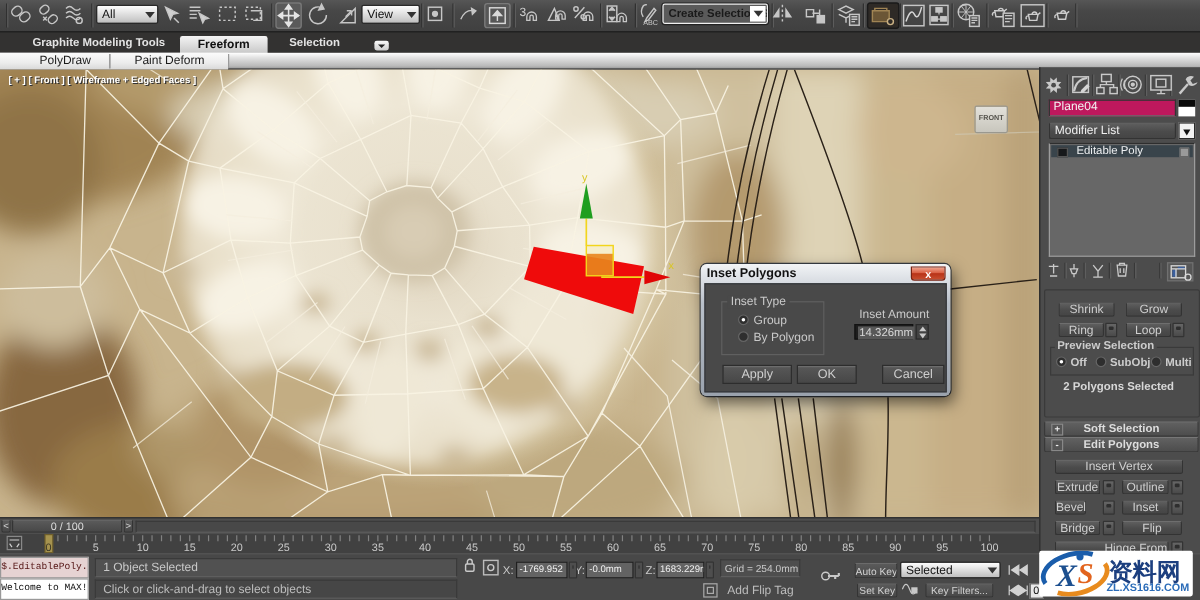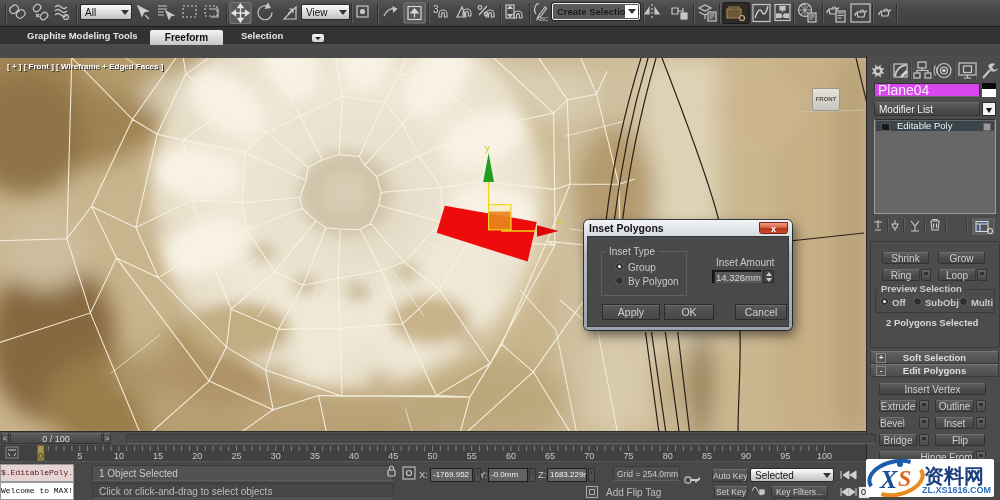--- a/index.html
+++ b/index.html
@@ -54,21 +54,21 @@
      background:linear-gradient(#f0a18b,#d95f43 45%,#b83318 50%,#c84f30);border:1px solid #7a2313;
      color:#fff;font-size:9px;font-weight:bold;text-align:center;line-height:12px;box-sizing:border-box;}
   #dlgbody{position:absolute;left:3px;top:16px;width:202px;height:91px;background:#494949;border:1px solid #35383c;box-sizing:border-box;}
   .dbtn{position:absolute;top:67px;height:16px;background:linear-gradient(#585858,#474747);
      border:1px solid #2d2d2d;box-shadow:inset 0 1px 0 #6c6c6c;color:#cfcfcf;font-size:10.5px;text-align:center;line-height:15px;box-sizing:border-box;}
   
   #tslider{left:0;top:431px;width:866px;height:14px;background:#4e4e4e;border-top:1px solid #2c2c2c;box-sizing:border-box;}
   #trackbar{left:0;top:445px;width:866px;height:16px;background:#424242;}
   #status{left:0;top:461px;width:1000px;height:39px;background:#484848;border-top:1px solid #555;box-sizing:border-box;}
   .sunk{position:absolute;background:#515151;border:1px solid #3a3a3a;border-bottom-color:#5e5e5e;
-     color:#c9c9c9;font-size:10px;box-sizing:border-box;white-space:nowrap;overflow:hidden;margin-left:13px;}
+     color:#c9c9c9;font-size:10px;box-sizing:border-box;white-space:nowrap;overflow:hidden;}
   .nfield{position:absolute;background:#636363;border:1px solid #1f1f1f;color:#f0f0f0;font-size:8px;box-sizing:border-box;
      line-height:12px;padding-left:2px;white-space:nowrap;overflow:hidden;}
   .gbtn{position:absolute;background:linear-gradient(#5a5a5a,#484848);border:1px solid #343434;
      border-top-color:#6b6b6b;border-radius:2px;color:#d2d2d2;font-size:8.5px;text-align:center;box-sizing:border-box;white-space:nowrap;overflow:hidden;}
 </style></head><body>
 <div id="app">
 <div class="abs" id="toolbar">
 <svg width="1000" height="26" style="position:absolute;left:0;top:0">
  <defs>
   <g id="magnet">
@@ -190,20 +190,28 @@
 </svg>
 <div class="combo" style="left:80px;top:4px;width:52px;">All<span class="ar"></span></div>
 <div class="combo" style="left:301px;top:4px;width:49px;">View<span class="ar"></span></div>
 <div class="combo" style="left:552px;top:3px;width:88px;height:17px;background:#5a5a5a;color:#1a1a1a;border:1px solid #f0f0f0;box-shadow:0 0 0 1px #222;line-height:15px;font-size:9.5px;font-weight:bold;">Create Selection Se<span style="position:absolute;right:1px;top:1px;width:13px;height:13px;background:#fff;"></span><span class="ar" style="right:3px;top:5px;"></span></div>
 </div>
 <div class="abs" id="rtabs">
   <span class="t" style="left:27px;">Graphite Modeling Tools</span>
   <span class="t" style="left:241px;">Selection</span>
   <div id="freeform">Freeform</div>
   <div id="minbtn"></div>
+</div>
+<div class="abs" id="rbar">
+  <div class="s" style="left:91px;"></div>
+      <div class="s" style="left:190px;"></div>
+      <div style="position:absolute;left:0;top:0;width:190px;height:14px;background:linear-gradient(#fbfbfb,#ececec 60%,#d8d8d8);"></div>
+      <div class="s" style="left:91px;z-index:2;"></div>
+  <span class="l" style="left:33px;">PolyDraw</span>
+  <span class="l" style="left:112px;">Paint Deform</span>
 </div>
 <svg class="abs" id="vp" width="866" height="373" viewBox="0 58 866 373" preserveAspectRatio="none">
 <defs>
  <filter id="blur9" x="-20%" y="-20%" width="140%" height="140%">
           <feGaussianBlur stdDeviation="11"></feGaussianBlur>
         </filter>
  <filter id="blur5" x="-20%" y="-20%" width="140%" height="140%">
           <feGaussianBlur stdDeviation="7"></feGaussianBlur>
         </filter>
  <radialGradient id="rose" cx="0.5" cy="0.5" r="0.5">
@@ -333,21 +341,21 @@
    <path d="M68.3,7.5 a10.5,10.5 0 0 0 0,10 M70.3,9 a8,8 0 0 0 0,7" stroke-width="1"></path>
 
    <rect x="92" y="5" width="17" height="12"></rect>
           <rect x="96.5" y="8" width="8" height="6.5"></rect>
    <path d="M97,20 h7 M100.5,17 v3"></path>
 
    <path d="M116,20 l7,-8" stroke-width="2"></path>
    <path d="M121,8 a5,5 0 0 1 7,-2 l-3,3 l2,3 l4,-1.5 a5,5 0 0 1 -7,2.5" fill="#c9c9c9" stroke="none"></path>
   </g>
  </svg>
- <div class="abs" style="left:7px;top:27px;width:106px;height:14px;background:#d946ef;border:1px solid #333;border-bottom-color:#6a6a6a;box-sizing:border-box;color:#f2f2f2;font-size:14px;line-height:12px;padding-left:3px;">Plane04</div>
+ <div class="abs" style="left:7px;top:27px;width:106px;height:14px;background:#be185d;border:1px solid #333;border-bottom-color:#6a6a6a;box-sizing:border-box;color:#f2f2f2;font-size:10px;line-height:12px;padding-left:3px;">Plane04</div>
  <div class="abs" style="left:115px;top:27px;width:14px;height:14px;background:#fff;box-sizing:border-box;">
         <div style="position:absolute;left:0;top:0;width:100%;height:42%;background:#0a0a0a;"></div>
       </div>
  <div class="pbtn" style="left:7px;top:46px;width:106px;height:14px;text-align:left;padding-left:4px;line-height:13px;font-size:10px;color:#f0f0f0;">Modifier List</div>
  <div class="abs" style="left:115px;top:46px;width:14px;height:14px;background:#f2f2f2;border:1px solid #2a2a2a;box-sizing:border-box;">
    <div style="position:absolute;left:3px;top:4.5px;width:0;height:0;border-left:3.5px solid transparent;border-right:3.5px solid transparent;border-top:5px solid #111;"></div>
       </div>
  <div class="abs" style="left:7px;top:63px;width:122px;height:95px;background:#676767;border:1px solid #9c9c9c;border-top-color:#2e2e2e;box-sizing:border-box;">
    <div style="position:absolute;left:1px;top:1px;right:1px;height:10px;background:#39444b;color:#eef0f2;font-size:9.5px;line-height:10px;">
      <span style="margin-left:21px;">Editable Poly</span>

